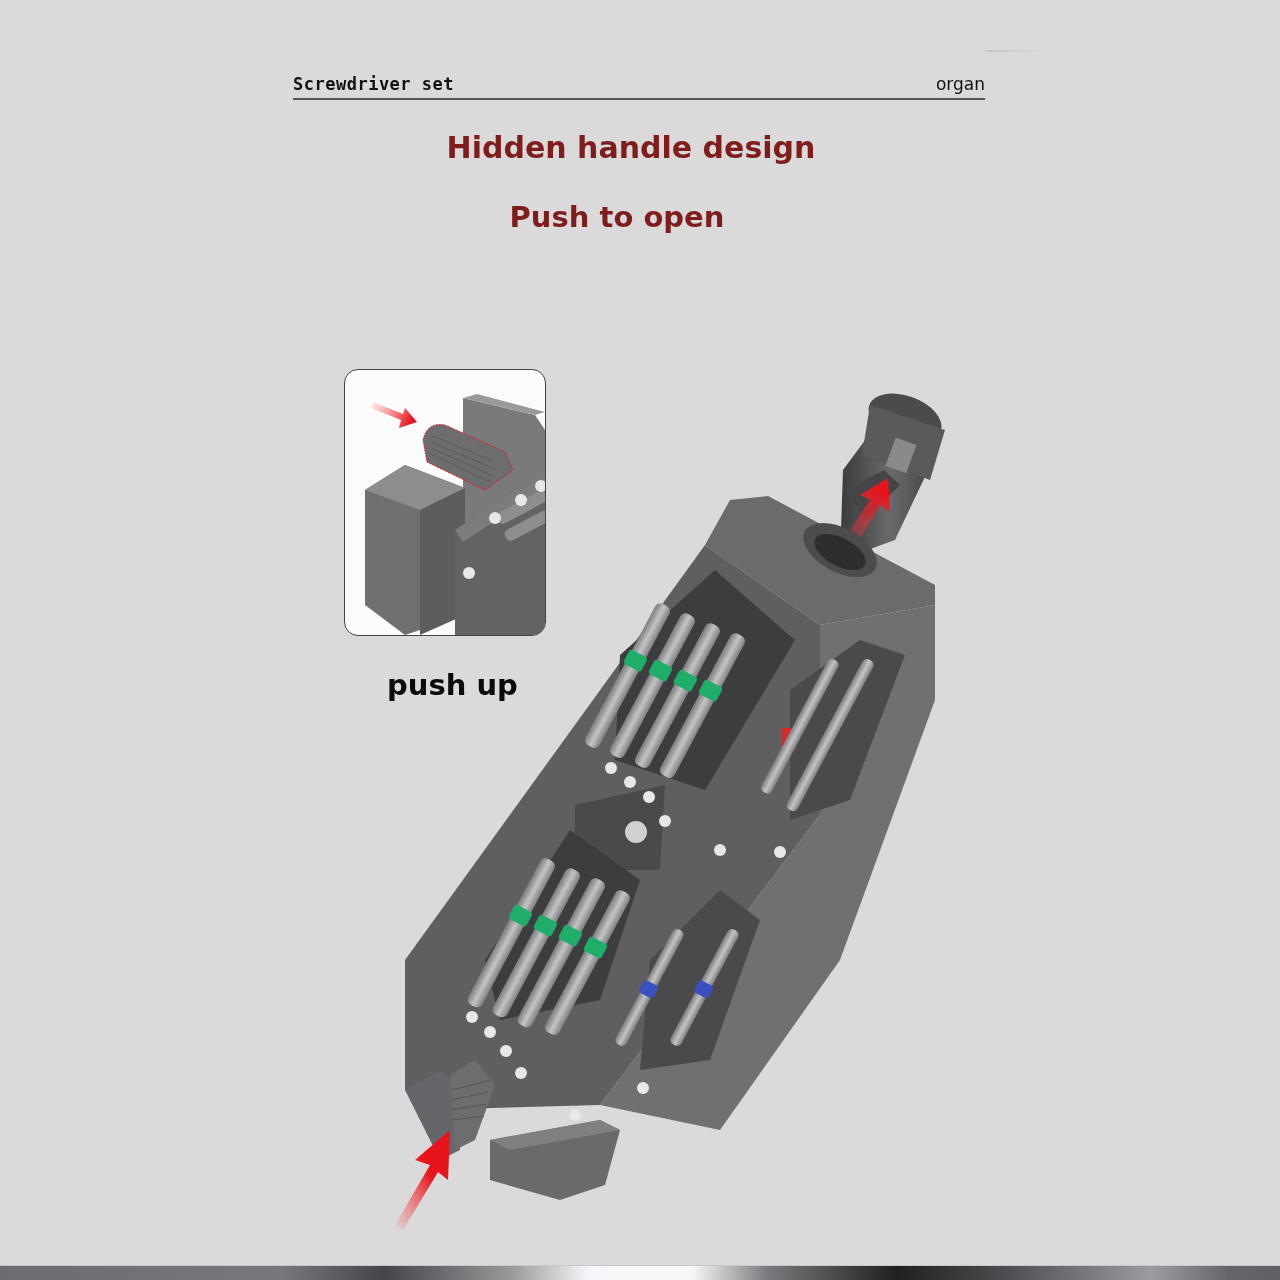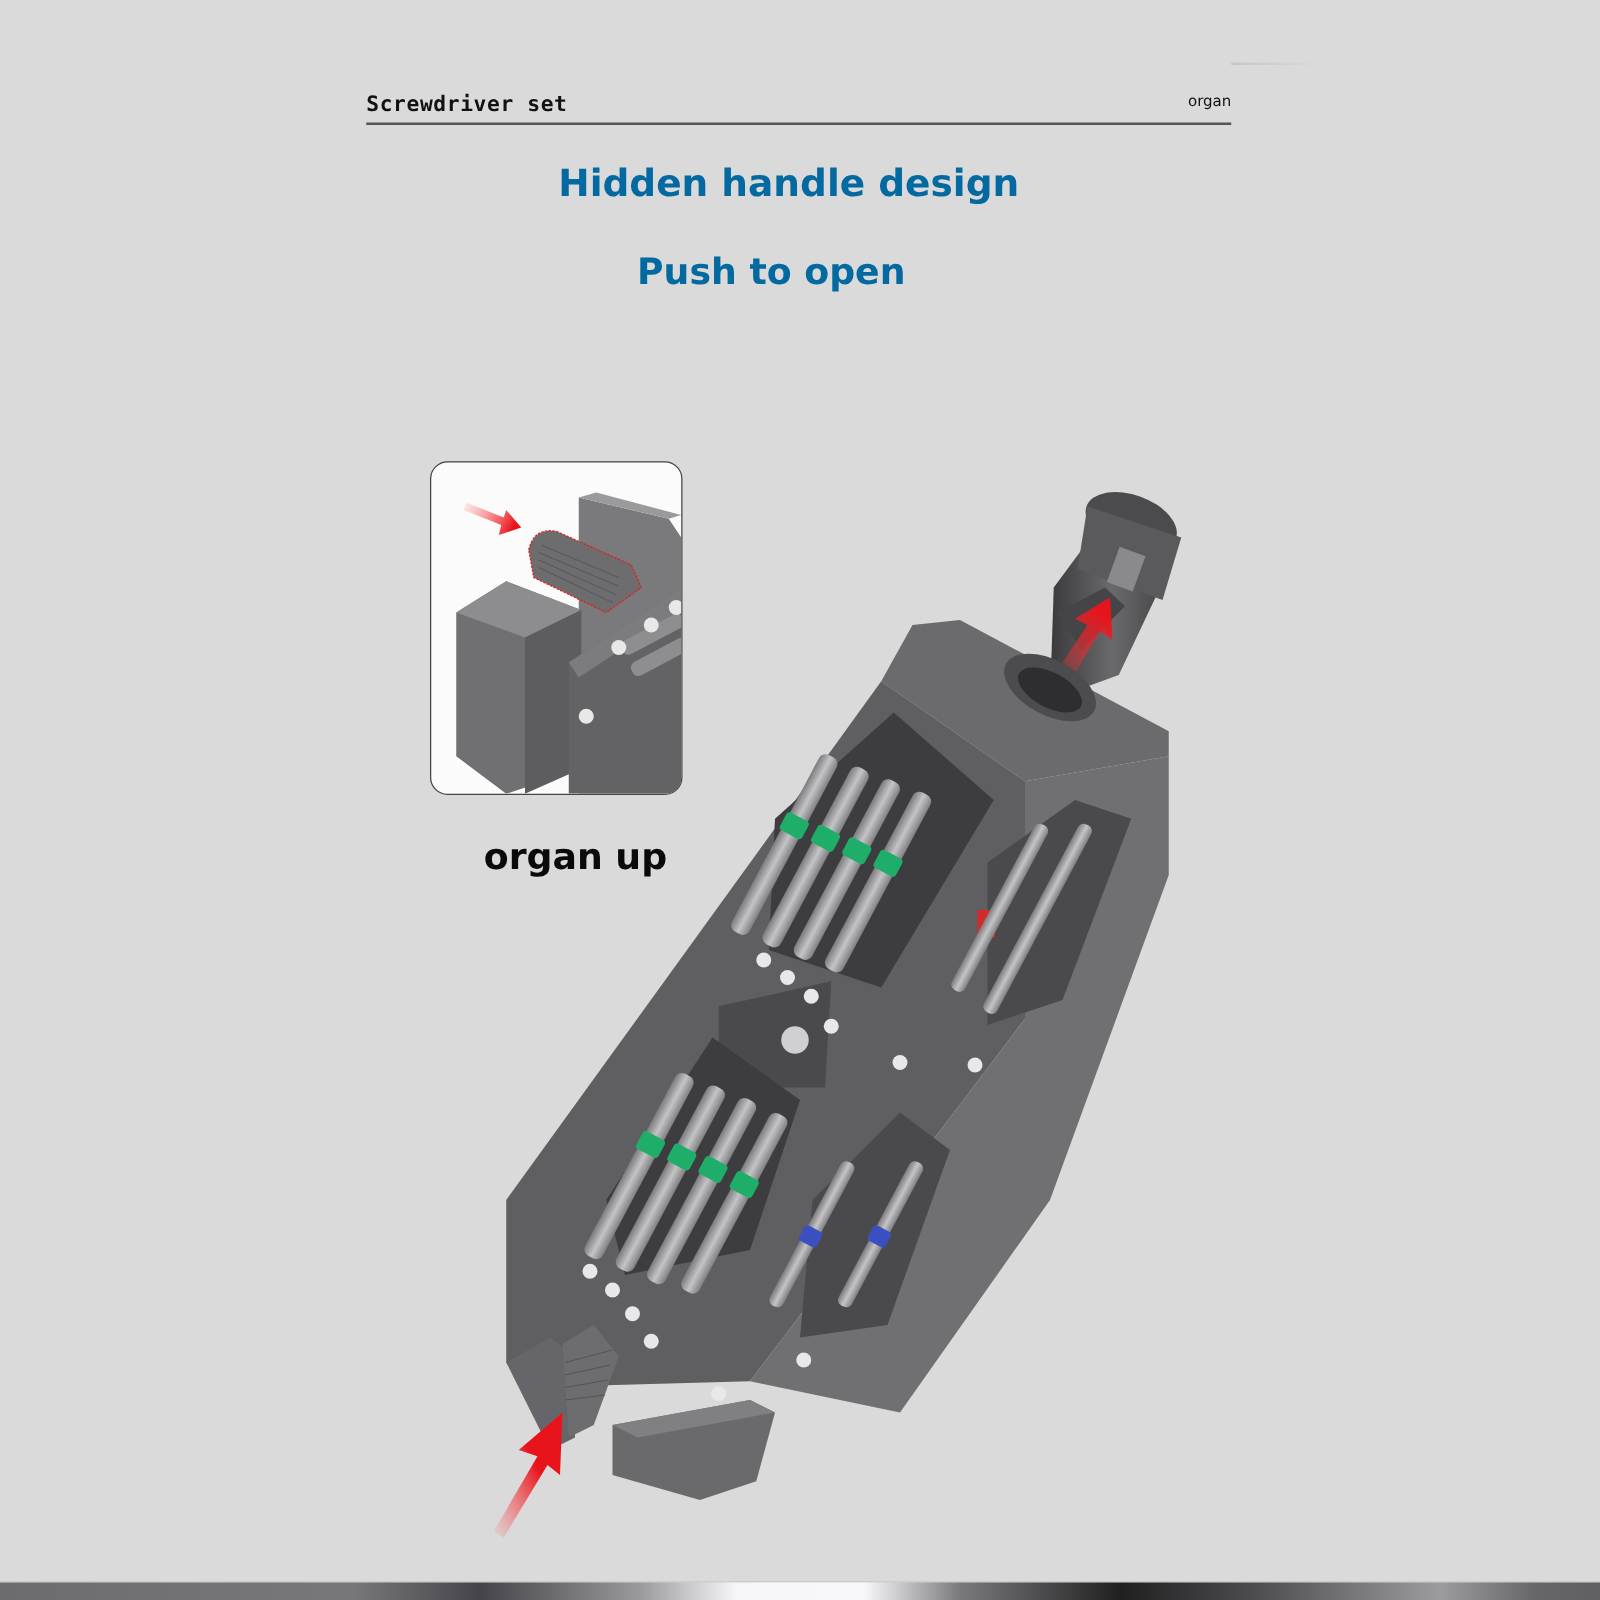--- a/index.html
+++ b/index.html
@@ -11,30 +11,30 @@
   .header {
     position: absolute; left: 293px; top: 26px; width: 692px; height: 24px;
     border-bottom: 2px solid #555;
     margin-top: 48px;
   }
   .header .brand {
     position: absolute; left: 0; top: 0; font-size: 17px; letter-spacing: 0.5px;
     color: #111; font-family: "DejaVu Sans Mono", monospace; font-weight: bold;
   }
   .header .right {
-    position: absolute; right: 0; top: 0; font-size: 12px; color: #111;
+    position: absolute; right: 0; top: 0; font-size: 17px; color: #111;
     font-family: "DejaVu Sans", sans-serif;
   }
   .header-fade {
     position: absolute; left: 985px; top: 50px; width: 70px; height: 2px;
     background: linear-gradient(90deg, #c6c6c6, #dadada);
   }
   .title {
     position: absolute; left: 0; width: 1262px; text-align: center;
-    font-weight: bold; color: #0369a1; font-family: "DejaVu Sans", sans-serif;
+    font-weight: bold; color: #7f1d1d; font-family: "DejaVu Sans", sans-serif;
   }
   .title.t1 { top: 130px; font-size: 30px; }
   .title.t2 { top: 200px; font-size: 29px; left: -14px; }
 
   .inset {
     position: absolute; left: 344px; top: 369px; width: 200px; height: 265px;
     border: 1.5px solid #444; border-radius: 14px; background: #fbfbfb; overflow: hidden;
   }
   .push-up {
     position: absolute; left: 387px; top: 668px; font-size: 29px; font-weight: bold; color: #0a0a0a;
@@ -93,21 +93,21 @@
     <g fill="#e8e8e8">
       <circle cx="196" cy="116" r="6"></circle>
       <circle cx="176" cy="130" r="6"></circle>
       <circle cx="150" cy="148" r="6"></circle>
       <circle cx="124" cy="203" r="6"></circle>
     </g>
 
     <path d="M28 32 L58 44 L60 38 L72 52 L54 58 L56 50 L26 38 Z" fill="url(#arrowG1)"></path>
   </svg>
 </div>
-<div class="push-up">organ up</div>
+<div class="push-up">push up</div>
 
 <svg class="tool" viewBox="0 0 1280 1280">
   <defs>
     <linearGradient id="arrowUp" x1="0" y1="1" x2="0.5" y2="0">
       <stop offset="0" stop-color="#ff4444" stop-opacity="0"></stop>
       <stop offset="1" stop-color="#e8141c"></stop>
     </linearGradient>
     <linearGradient id="arrowBottom" x1="0" y1="1" x2="1" y2="0">
       <stop offset="0" stop-color="#ff5555" stop-opacity="0.05"></stop>
       <stop offset="0.6" stop-color="#e8141c"></stop>

